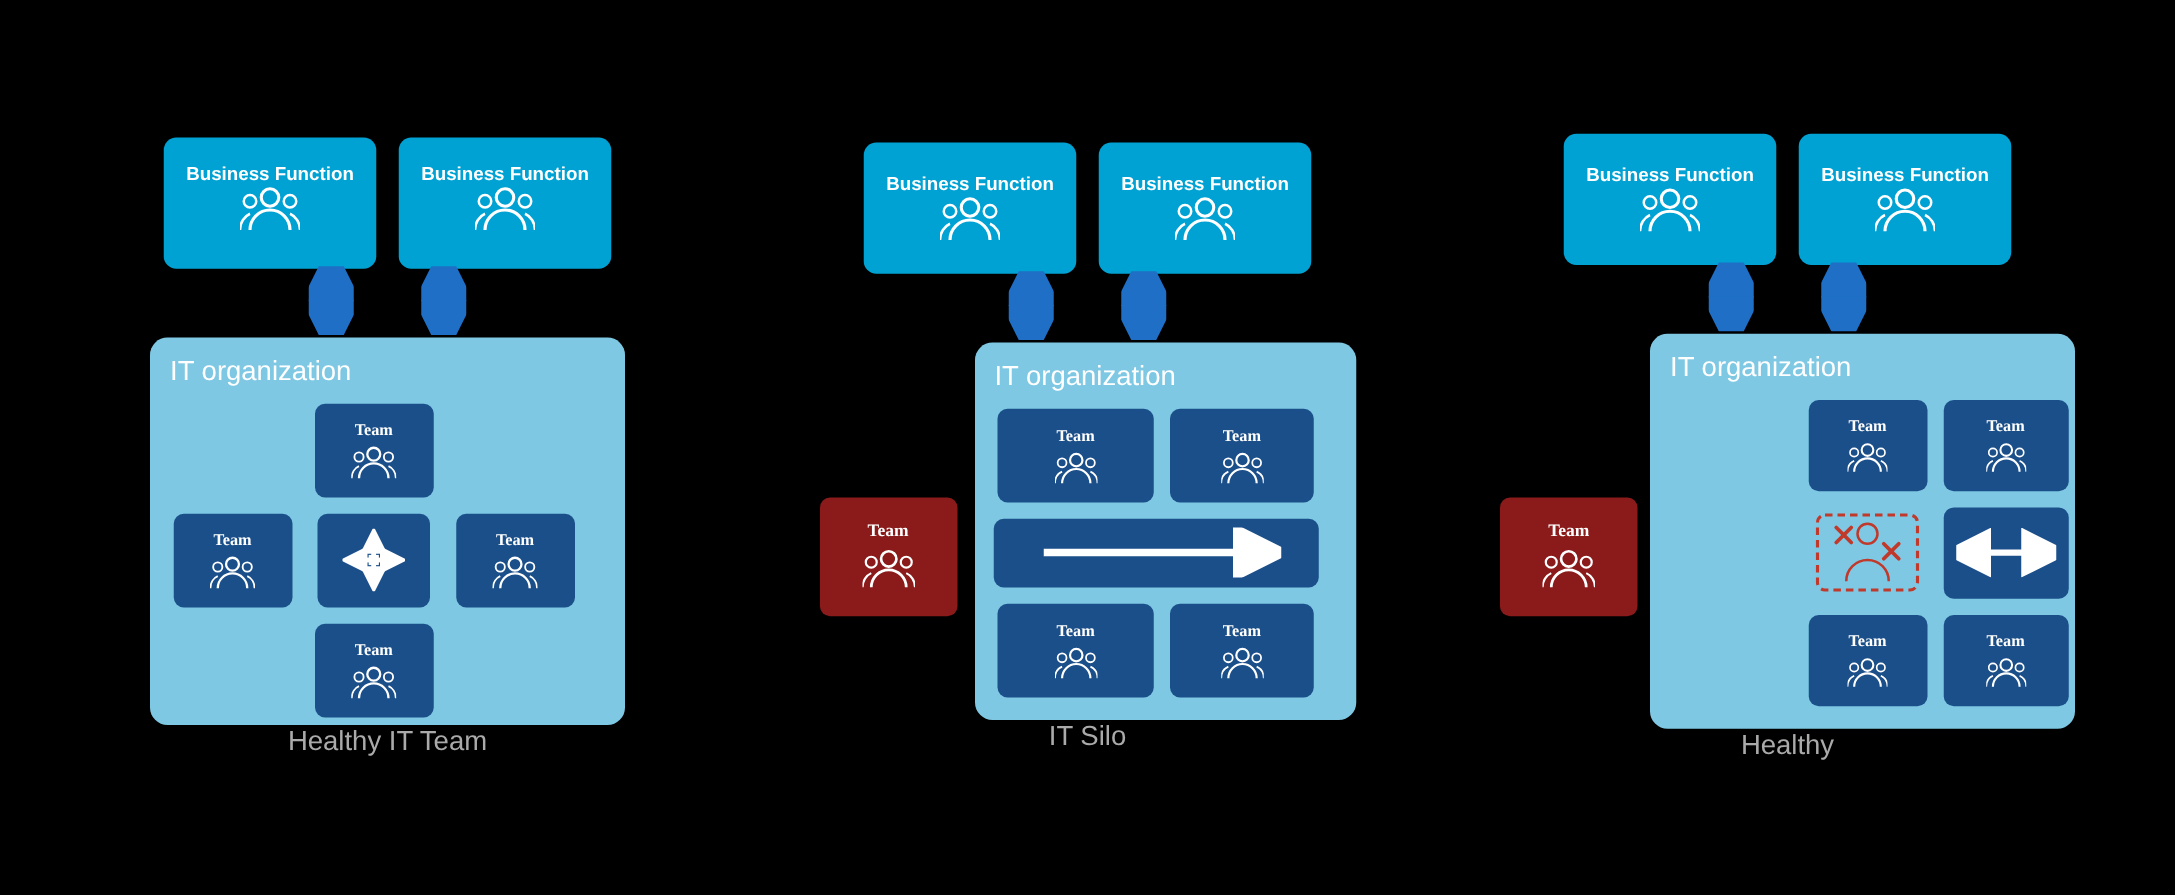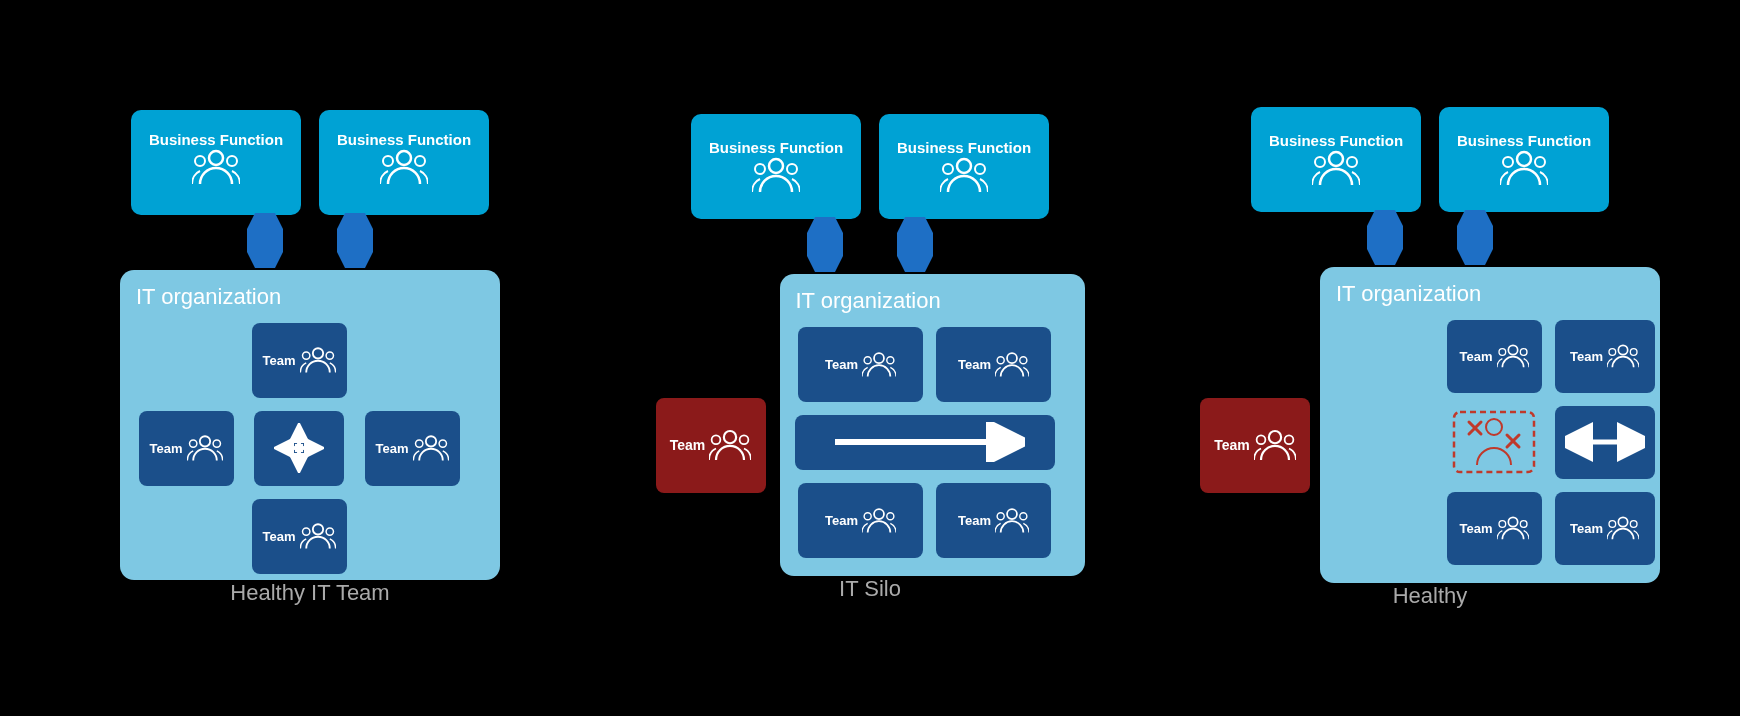--- a/index.html
+++ b/index.html
@@ -74,27 +74,28 @@
       font-weight: 300;
       margin-bottom: 10px;
       width: 100%;
     }
 
     
     .team-box {
       background: #1b4f8a;
       border-radius: 8px;
       display: flex;
-      flex-direction: row;
+      flex-direction: column;
       align-items: center;
       justify-content: center;
       color: white;
       font-size: 13px;
       font-weight: 600;
       gap: 4px;
+      font-family: Liberation Serif, serif;
     }
 
     .team-box.red {
       background: #8b1a1a;
     }
 
     
     .healthy-org {
       width: 380px;
       height: 310px;

